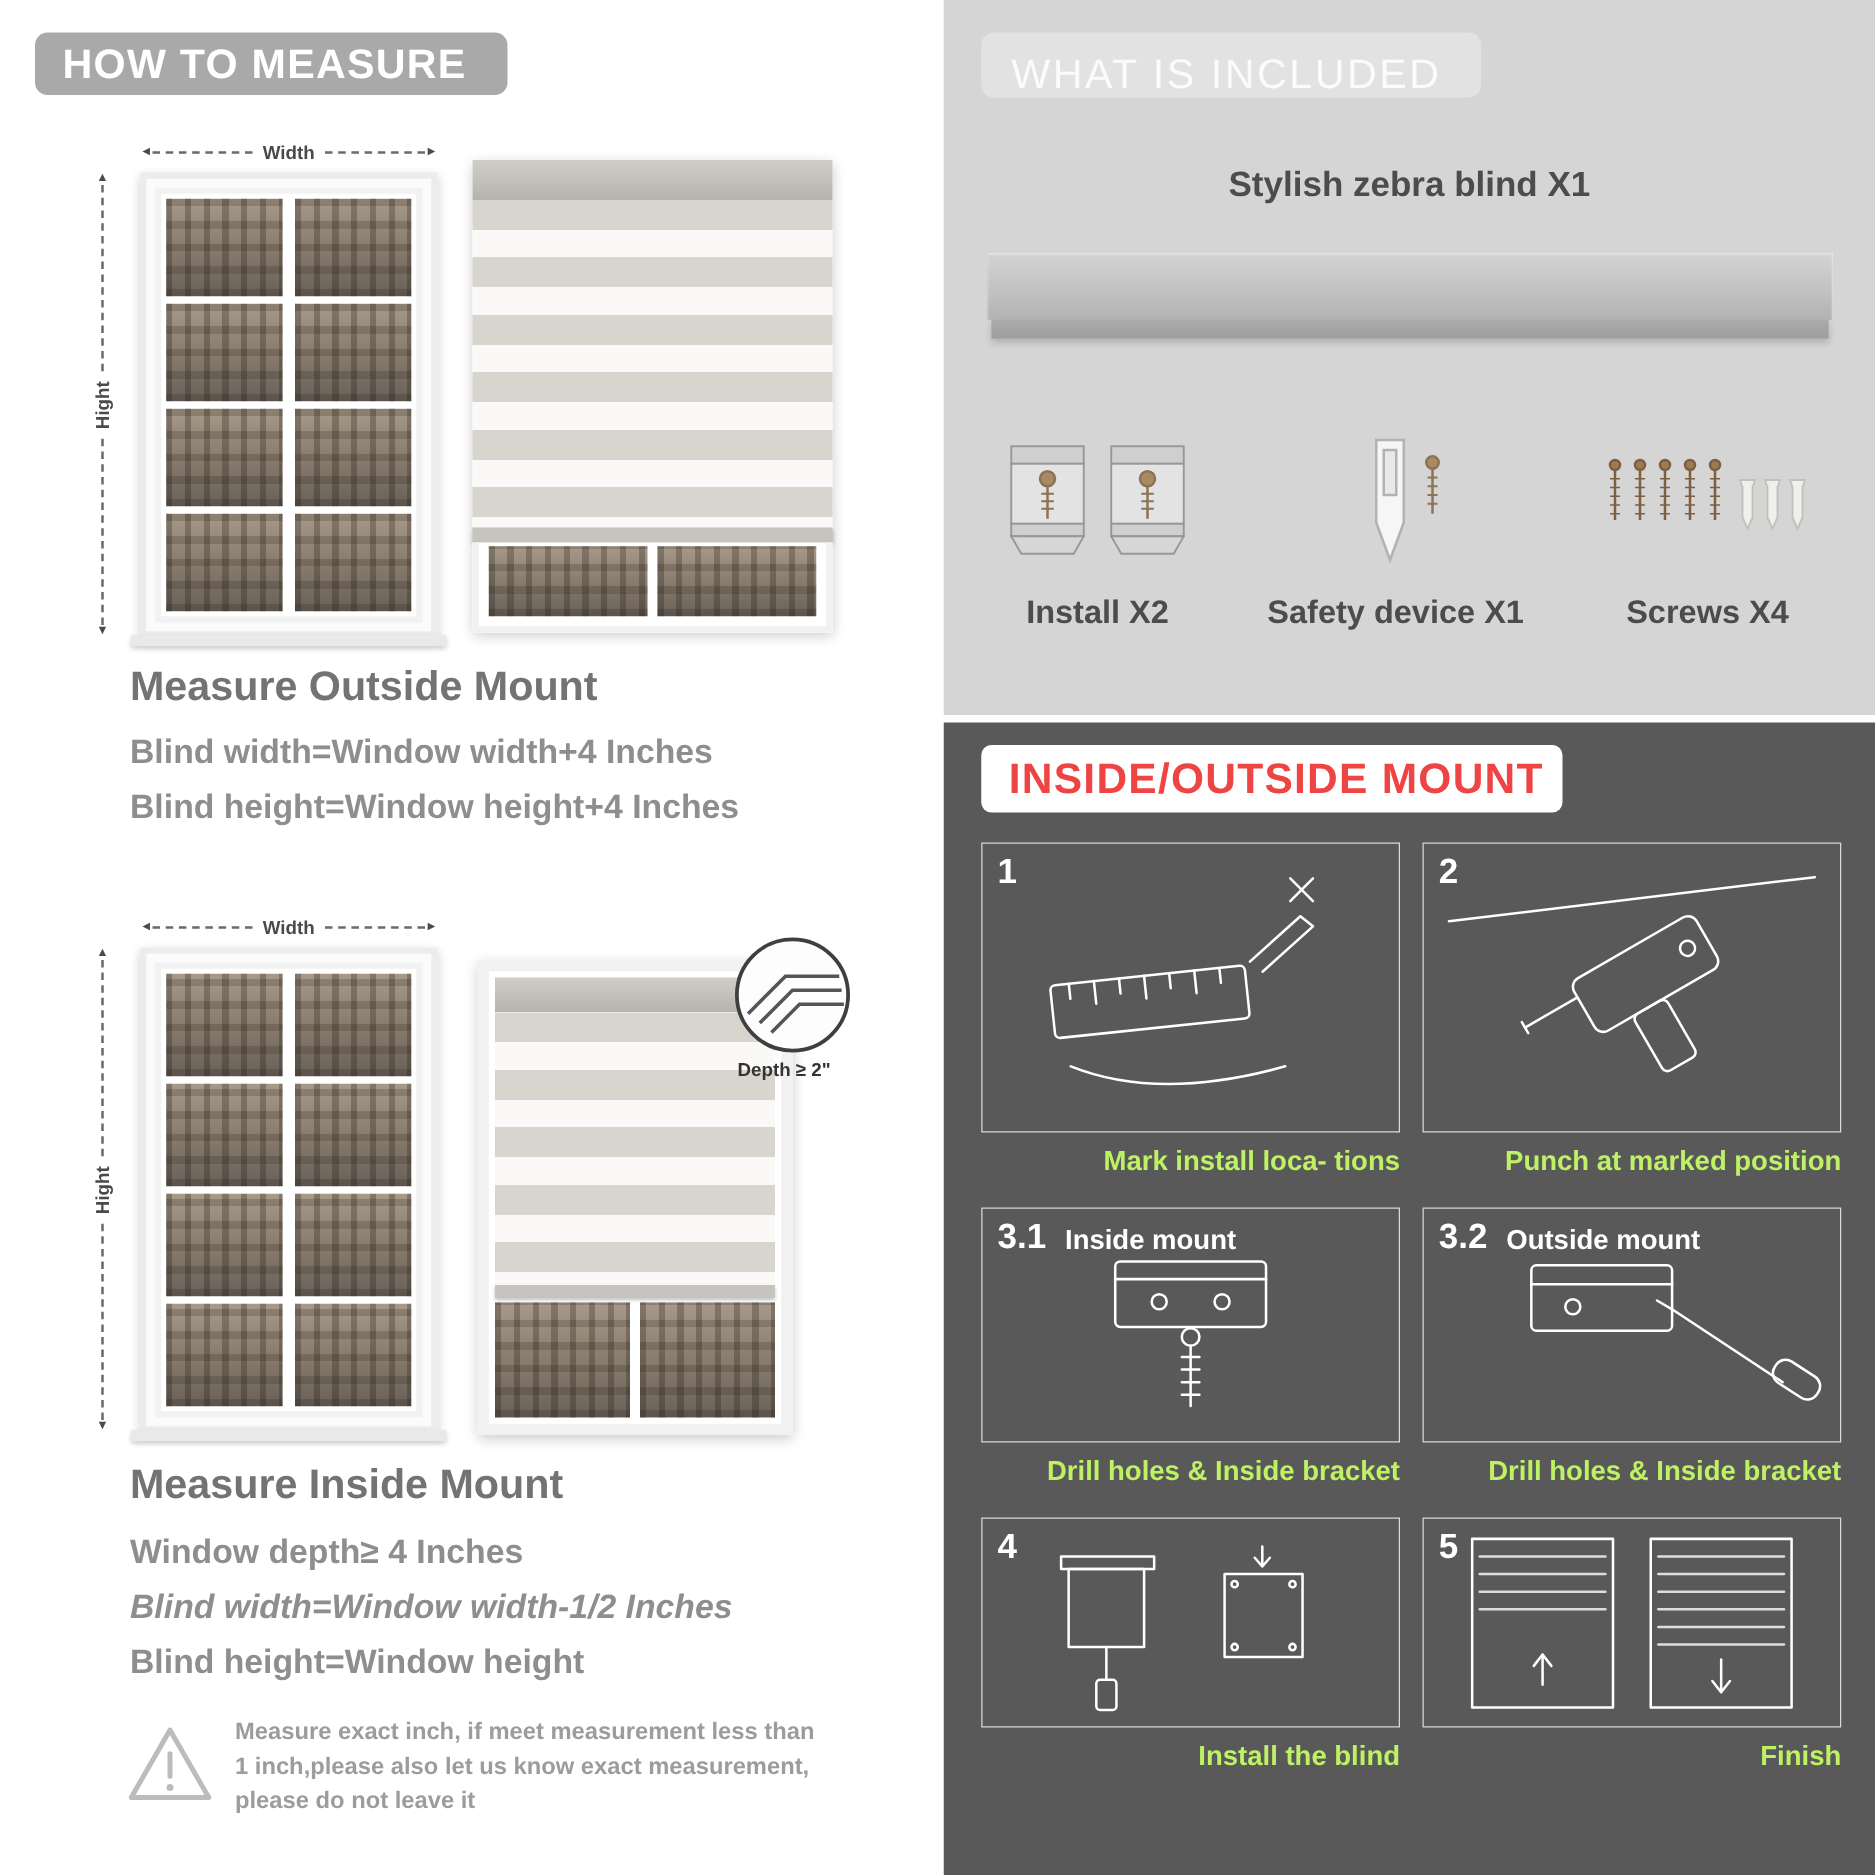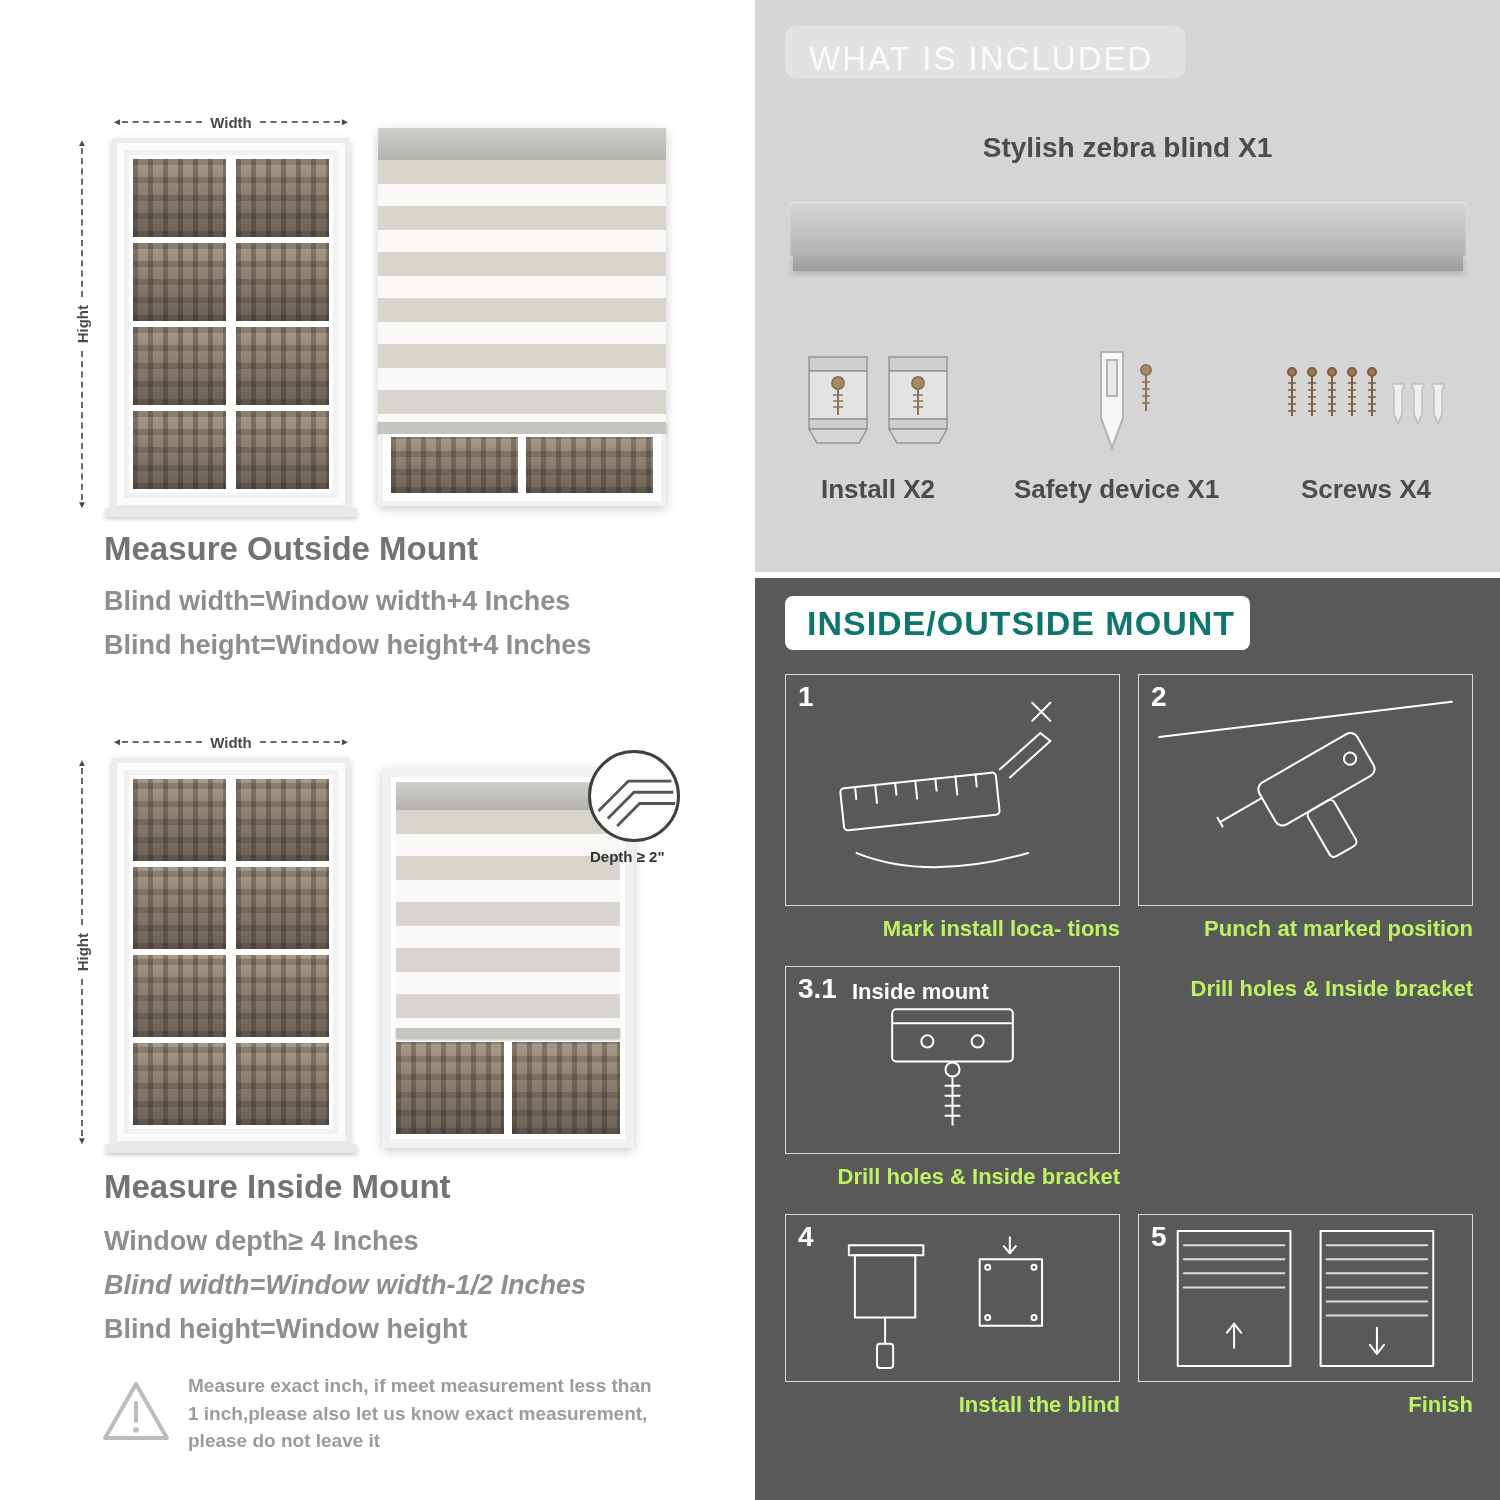--- a/index.html
+++ b/index.html
@@ -58,37 +58,40 @@
   .headrail .hr-lip{height:15px;margin:0 3px;background:linear-gradient(180deg,#ababab,#9e9e9e);box-shadow:0 3px 6px rgba(0,0,0,.18);}
   .parts-row{position:absolute;left:0;top:330px;width:100%;display:flex;justify-content:space-between;padding:0 48px;box-sizing:border-box;}
   .part{display:flex;flex-direction:column;align-items:center;}
   .part .part-art{height:128px;display:flex;align-items:flex-end;gap:10px;}
   .part-label{margin-top:16px;font-size:26px;font-weight:700;color:#4c4c4c;white-space:nowrap;}
 
   .section-divider{width:100%;height:6px;background:#fff;}
 
   .mount-section{position:relative;width:100%;height:922px;background:#595959;}
   .mount-banner{position:absolute;left:30px;top:18px;width:465px;height:54px;background:#fff;border-radius:8px;
-    color:#0f766e;font-size:34px;font-weight:700;letter-spacing:1px;display:flex;align-items:center;padding-left:22px;box-sizing:border-box;}
+    color:#ef4444;font-size:34px;font-weight:700;letter-spacing:1px;display:flex;align-items:center;padding-left:22px;box-sizing:border-box;}
   .steps-grid{position:absolute;left:30px;top:96px;width:688px;display:grid;grid-template-columns:1fr 1fr;column-gap:18px;row-gap:24px;}
   .panel{position:relative;border:1px solid #d8d8d8;box-sizing:border-box;}
   .ph1{height:232px;} .ph2{height:188px;} .ph3{height:168px;}
   .step-num{position:absolute;top:6px;left:12px;font-size:28px;font-weight:700;color:#fff;z-index:2;}
   .step-title{position:absolute;top:12px;left:66px;font-size:22px;font-weight:700;color:#fff;z-index:2;}
   .caption{margin-top:10px;font-size:22px;font-weight:700;color:#bef264;text-align:right;}
   .art{position:absolute;inset:0;width:100%;height:100%;}
   .art path,.art rect,.art circle,.art line{fill:none;stroke:#fff;stroke-width:2;stroke-linecap:round;stroke-linejoin:round;}
 </style>
 </head>
 <body>
 
 <div class="canvas">
 
   <div class="left-panel">
 
+    <div class="left-banner">
+      <span>HOW TO MEASURE</span>
+    </div>
 
     <div class="h-measure" style="left:112px;top:112px;width:238px;">
       <span class="tri">◄</span>
       <span class="dashline"></span>
       <span class="m-label">Width</span>
       <span class="dashline"></span>
       <span class="tri">►</span>
     </div>
 
     <div class="v-measure" style="left:70px;top:138px;height:372px;">
@@ -338,20 +341,32 @@
               <circle cx="190" cy="74" r="6"></circle>
               <circle cx="165" cy="102" r="7"></circle>
               <path d="M165 109 v48"></path>
               <path d="M158 118 h14 M158 128 h14 M158 138 h14 M158 148 h14" stroke-width="1.5"></path>
             </svg>
           </div>
           <div class="caption">Drill holes &amp;  Inside bracket</div>
         </div>
 
         <div class="step">
+          <div class="panel ph2">
+            <span class="step-num">3.2</span>
+            <span class="step-title">Outside mount</span>
+            <svg class="art" viewBox="0 0 330 185">
+              <rect x="85" y="45" width="112" height="52" rx="4"></rect>
+              <path d="M85 60 h112"></path>
+              <circle cx="118" cy="78" r="6"></circle>
+              <path d="M197 80 L285 138"></path>
+              <rect x="276" y="126" width="40" height="20" rx="9" transform="rotate(33 296 136)"></rect>
+              <path d="M197 80 l-12 -7"></path>
+            </svg>
+          </div>
           <div class="caption">Drill holes &amp;  Inside bracket</div>
         </div>
 
         <div class="step">
           <div class="panel ph3">
             <span class="step-num">4</span>
             <svg class="art" viewBox="0 0 330 165">
               <rect x="62" y="30" width="74" height="10"></rect>
               <rect x="68" y="40" width="60" height="62"></rect>
               <path d="M98 102 v26"></path>

